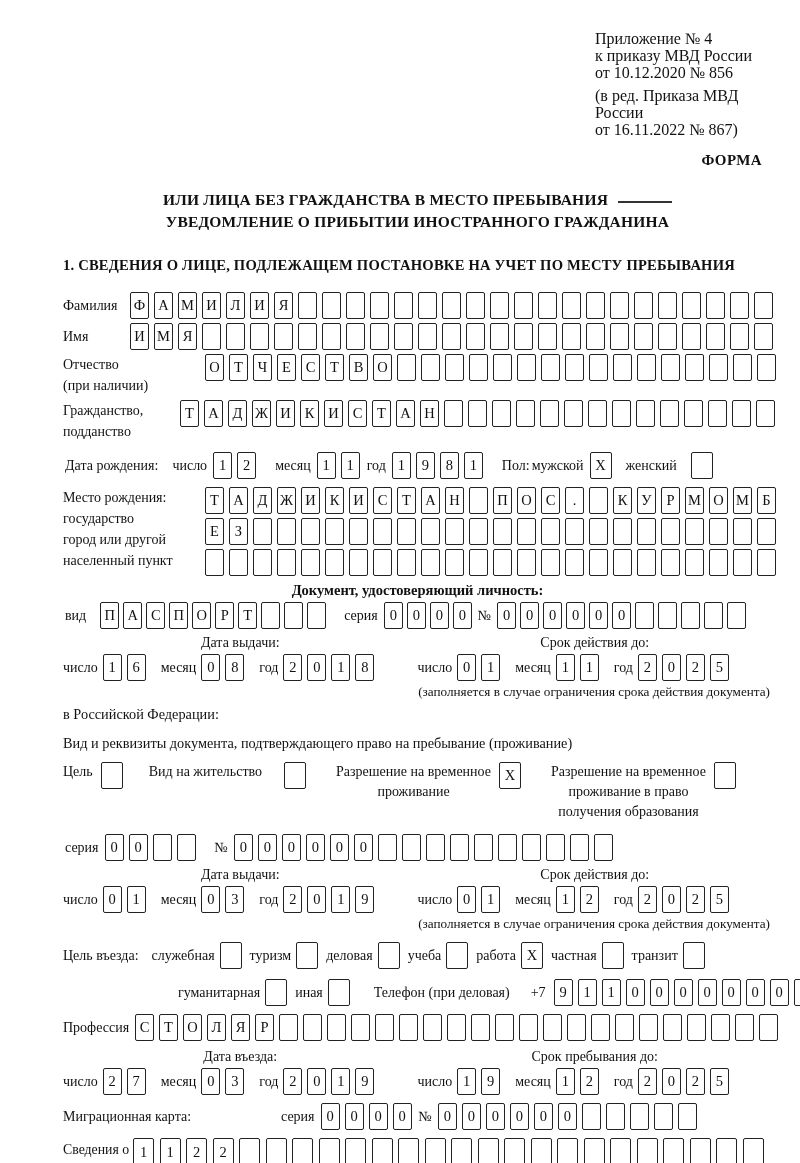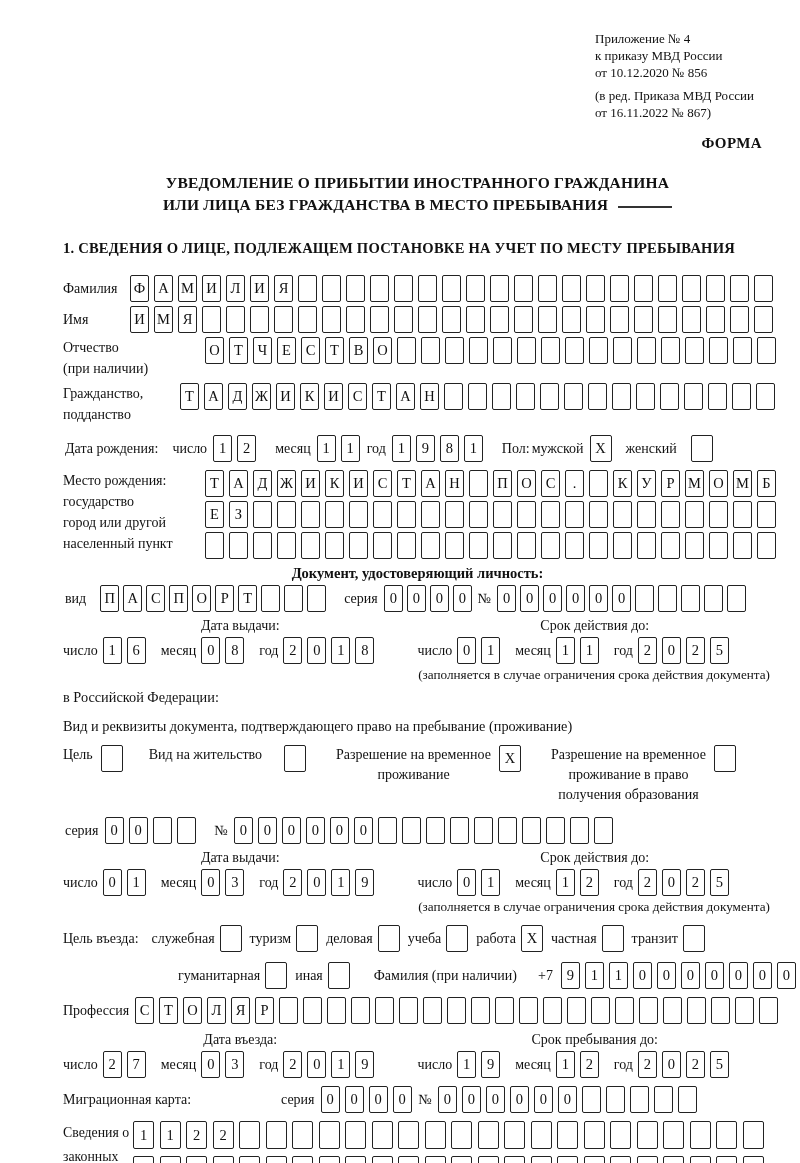--- a/index.html
+++ b/index.html
@@ -1,19 +1,19 @@
 <!DOCTYPE html>
 <html><head>
 <meta charset="utf-8">
 <style>
   html,body{margin:0;padding:0;background:#fff;}
   body{width:800px;height:1163px;overflow:hidden;font-family:"Liberation Serif","DejaVu Serif",serif;color:#111;}
   .page{box-sizing:border-box;width:800px;height:1163px;padding:30px 28px 10px 63px;position:relative;}
   
-  .appendix{margin-left:532px;font-size:13px;line-height:17px;}
+  .appendix{margin-left:532px;font-size:16px;line-height:17px;}
   .amend{margin-top:6px;}
   .forma{margin-top:14px;text-align:right;padding-right:10px;font-weight:bold;font-size:15px;letter-spacing:.4px;}
   .title{margin-top:20px;text-align:center;font-weight:bold;font-size:15.5px;line-height:22px;letter-spacing:.2px;}
   .uline{display:inline-block;width:54px;border-bottom:2px solid #333;margin-left:10px;transform:translateY(-2px);}
   .sect{margin-top:24px;font-weight:bold;font-size:14.6px;letter-spacing:.2px;}
   
   .row{display:flex;align-items:center;margin-top:4px;}
   .row.top{align-items:flex-start;}
   .rlabel{flex-shrink:0;font-size:14px;line-height:21px;}
   .w67{width:67px}.w142{width:142px}.w117{width:117px}.w72{width:72px}
@@ -64,22 +64,22 @@
     <div>к приказу МВД России</div>
     <div>от 10.12.2020 № 856</div>
     <div class="amend">
       <div>(в ред. Приказа МВД России</div>
       <div>от 16.11.2022 № 867)</div>
     </div>
   </div>
   <div class="forma">ФОРМА</div>
 
   <div class="title">
+    <div><span>ИЛИ ЛИЦА БЕЗ ГРАЖДАНСТВА В МЕСТО ПРЕБЫВАНИЯ</span><span class="uline"></span></div>
     <div>УВЕДОМЛЕНИЕ О ПРИБЫТИИ ИНОСТРАННОГО ГРАЖДАНИНА</div>
-    <div><span>ИЛИ ЛИЦА БЕЗ ГРАЖДАНСТВА В МЕСТО ПРЕБЫВАНИЯ</span><span class="uline"></span></div>
   </div>
 
   <div class="sect" style="margin-bottom:18px;">1. СВЕДЕНИЯ О ЛИЦЕ, ПОДЛЕЖАЩЕМ ПОСТАНОВКЕ НА УЧЕТ ПО МЕСТУ ПРЕБЫВАНИЯ</div>
 
   <div class="row">
     <div class="rlabel w67">Фамилия</div>
     <div class="cells">
         <span class="cell">Ф</span>
         <span class="cell">А</span>
         <span class="cell">М</span>
@@ -529,21 +529,21 @@
     <span class="ilabel">частная</span>
     <span class="cbox"></span>
     <span class="ilabel">транзит</span>
     <span class="cbox"></span>
   </div>
   <div class="purp indent">
     <span class="ilabel" style="margin-left:0;">гуманитарная</span>
     <span class="cbox"></span>
     <span class="ilabel">иная</span>
     <span class="cbox"></span>
-    <span class="ilabel" style="margin-left:24px;">Фамилия (при наличии)</span>
+    <span class="ilabel" style="margin-left:24px;">Телефон (при деловая)</span>
     <span class="ilabel" style="margin-left:16px;margin-right:4px;">+7</span>
     <span class="cells phonecells">
         <span class="cell">9</span>
         <span class="cell">1</span>
         <span class="cell">1</span>
         <span class="cell">0</span>
         <span class="cell">0</span>
         <span class="cell">0</span>
         <span class="cell">0</span>
         <span class="cell">0</span>

